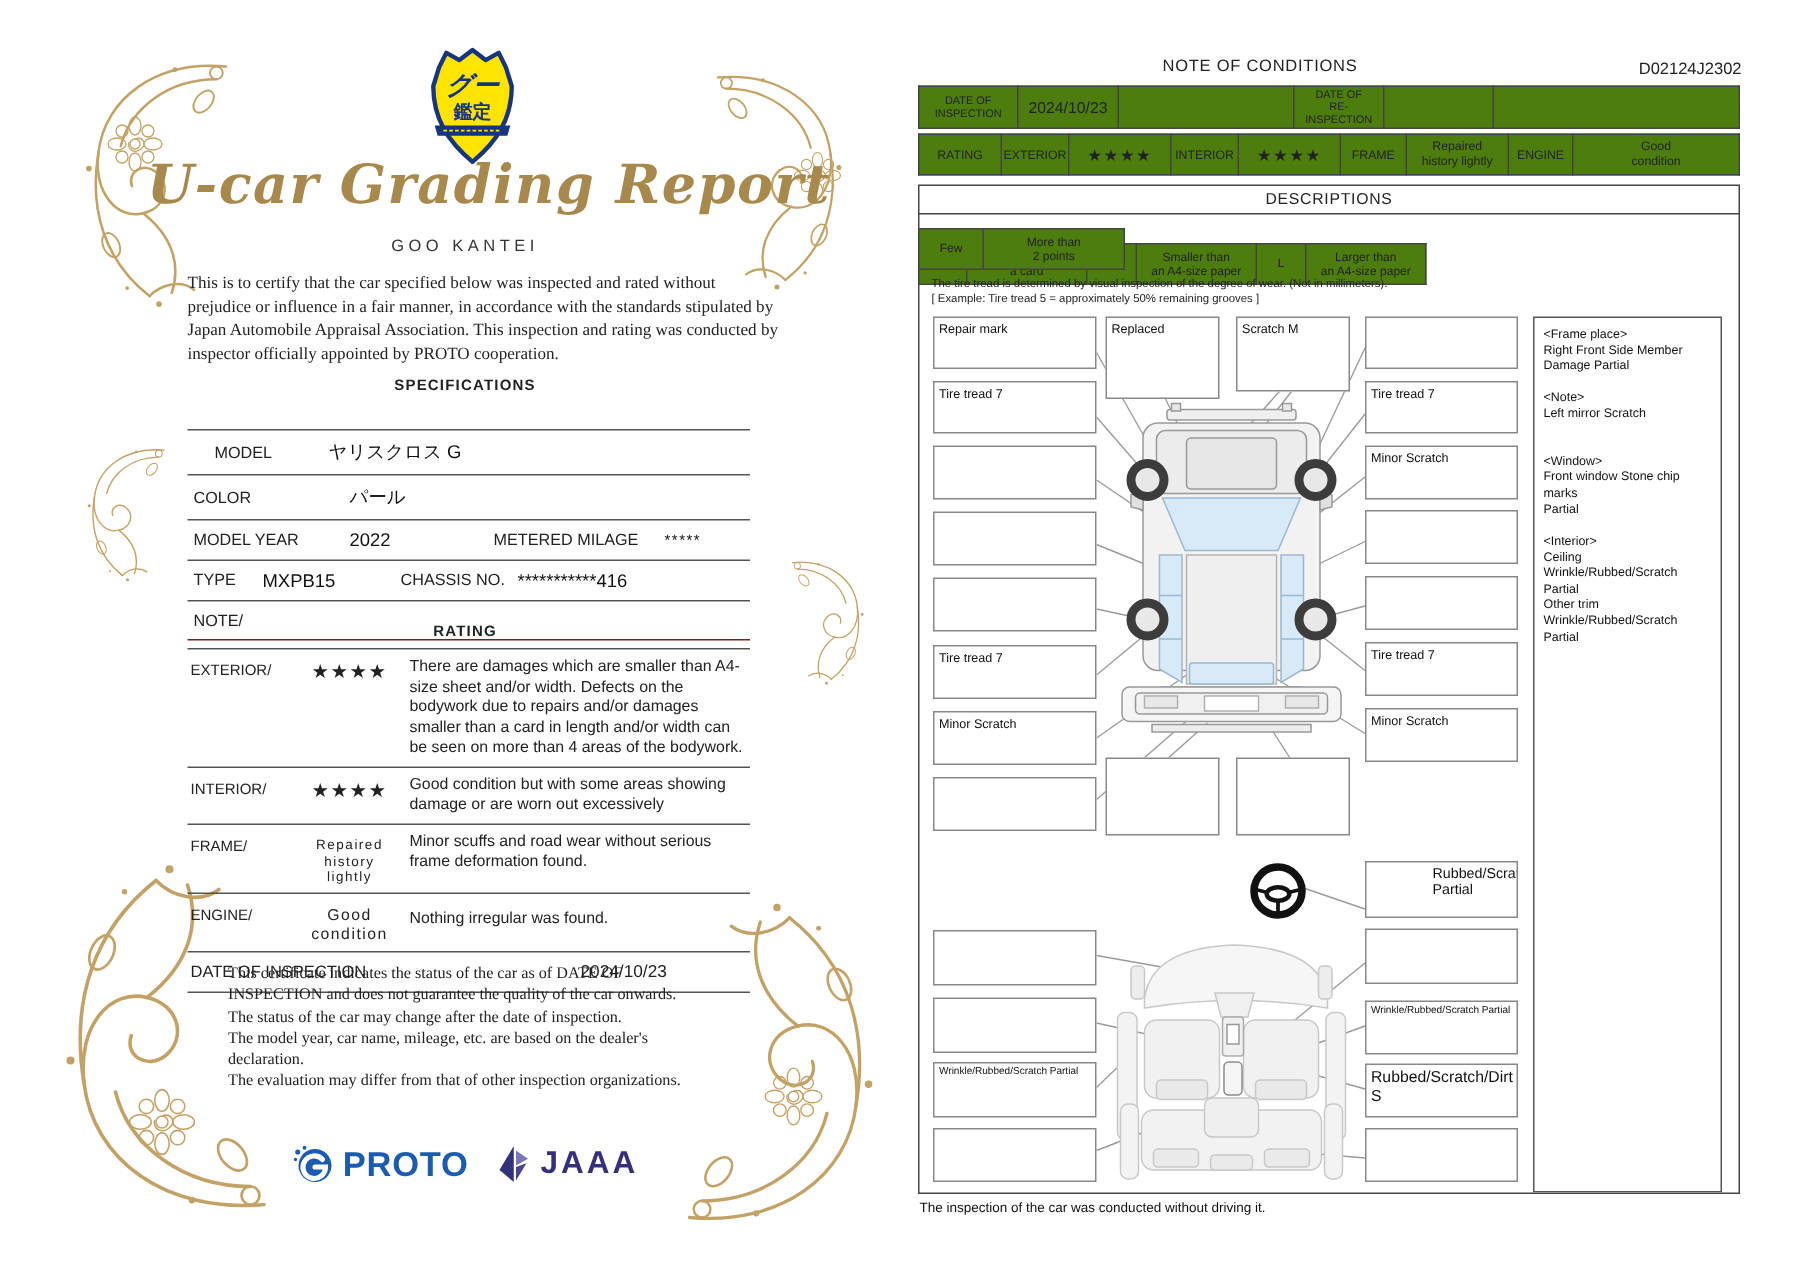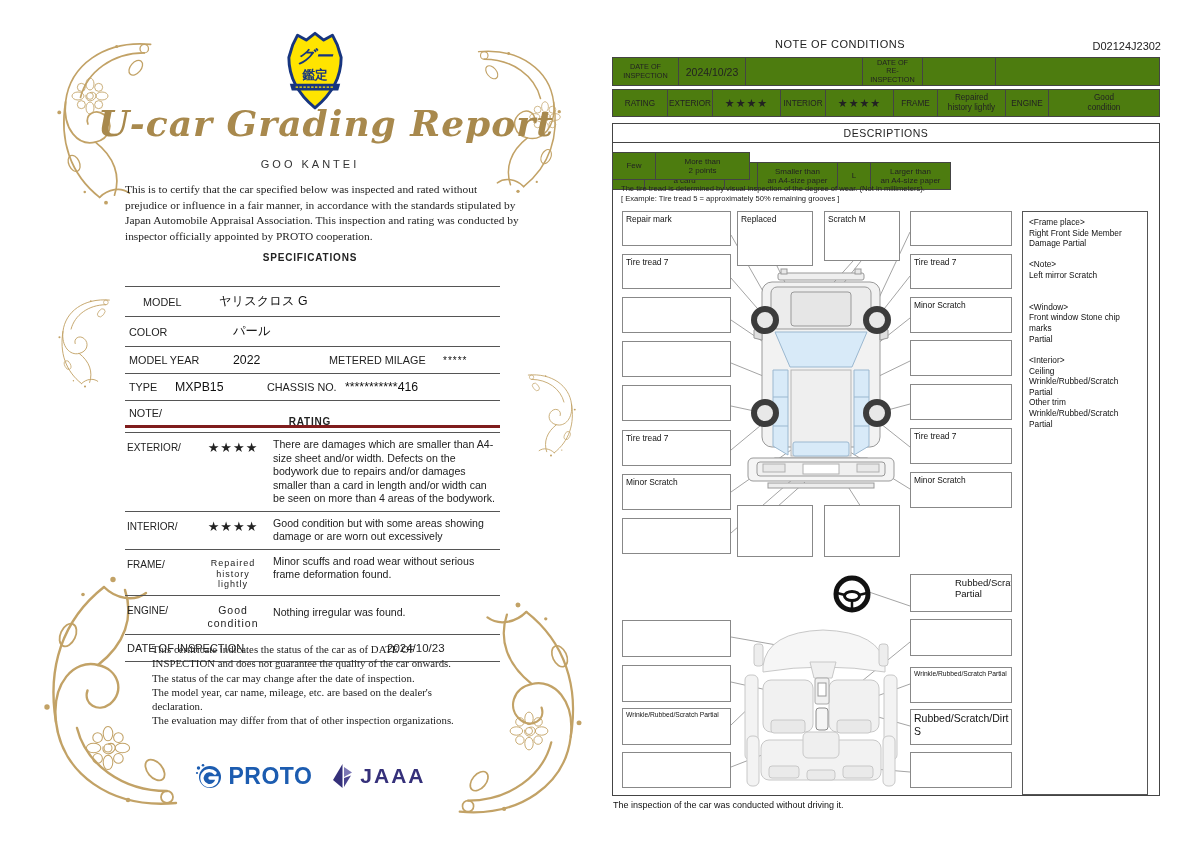--- a/index.html
+++ b/index.html
@@ -20,21 +20,21 @@
     font-size: 36px; color: #a8894d; letter-spacing: 1px;
   }
   .goo-kantei { position: absolute; top: 148px; left: 0; width: 560px; text-align: center;
     font-size: 11px; letter-spacing: 3px; color: #333; }
   .intro { position: absolute; top: 172px; left: 95px; width: 395px;
     font-family: "Liberation Serif", serif; font-size: 11.4px; line-height: 1.38; color: #222; }
   .sec-head { position: absolute; left: 0; width: 560px; text-align: center;
     font-size: 10px; font-weight: 600; letter-spacing: .8px; color: #222; }
   .spec-table { position: absolute; top: 258px; left: 95px; width: 375px; margin-top: 18px; }
   .spec-row { display: flex; align-items: center; border-top: 1px solid #555; padding: 6px 4px; min-height: 27px; }
-  .spec-row:last-child { border-bottom: 3px solid #7f1d1d; }
+  .spec-row:last-child { border-bottom: 1px solid #7f1d1d; }
   .spec-label { font-size: 10.8px; color: #222; }
   .spec-value { font-size: 12.3px; color: #111; }
   .rating-table { position: absolute; top: 422px; left: 95px; width: 375px; }
   .rrow { display: flex; border-top: 1px solid #555; padding: 5px 2px; }
   .rrow:last-child { border-bottom: 1px solid #555; }
   .rlabel { width: 66px; font-size: 10px; padding-top: 4px; }
   .rgrade { width: 80px; text-align: center; font-size: 13px; letter-spacing: 1px; padding-top: 2px; }
   .rgrade.small { font-size: 9px; line-height: 1.2; padding-top: 3px; }
   .rgrade.med { font-size: 10.5px; line-height: 1.2; padding-top: 3px; }
   .rdesc { flex: 1; font-size: 10.6px; line-height: 1.28; }

